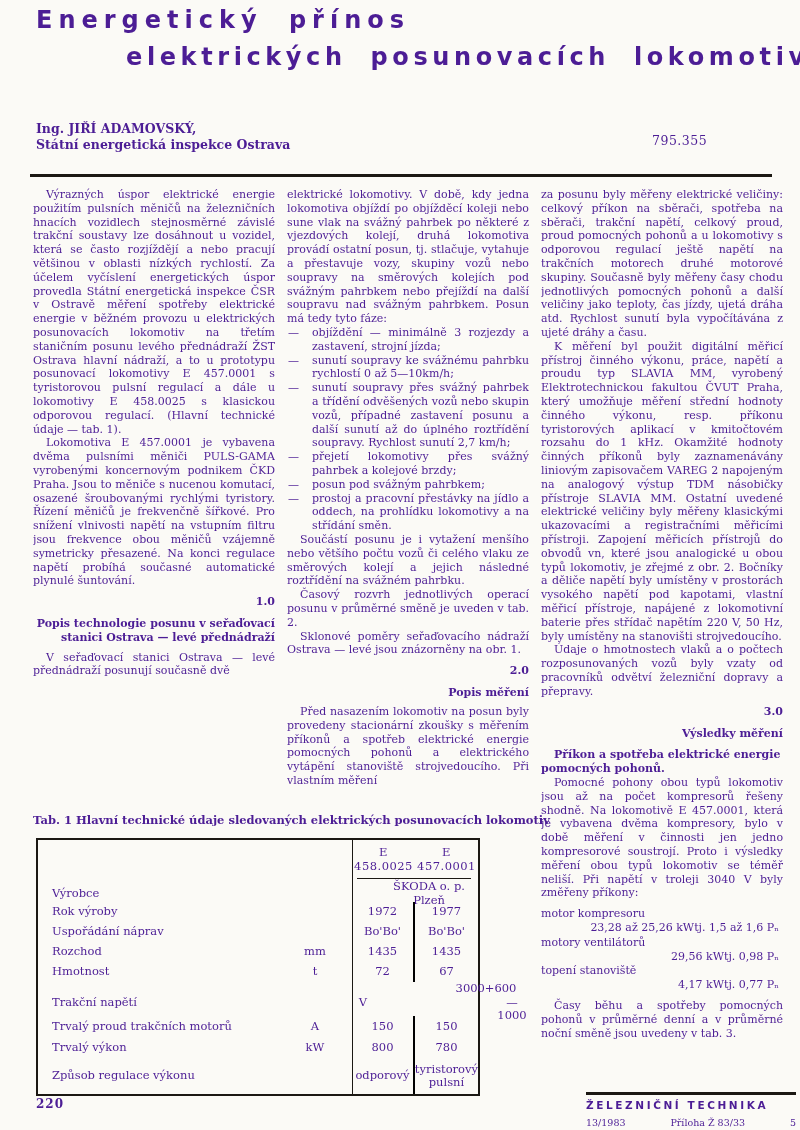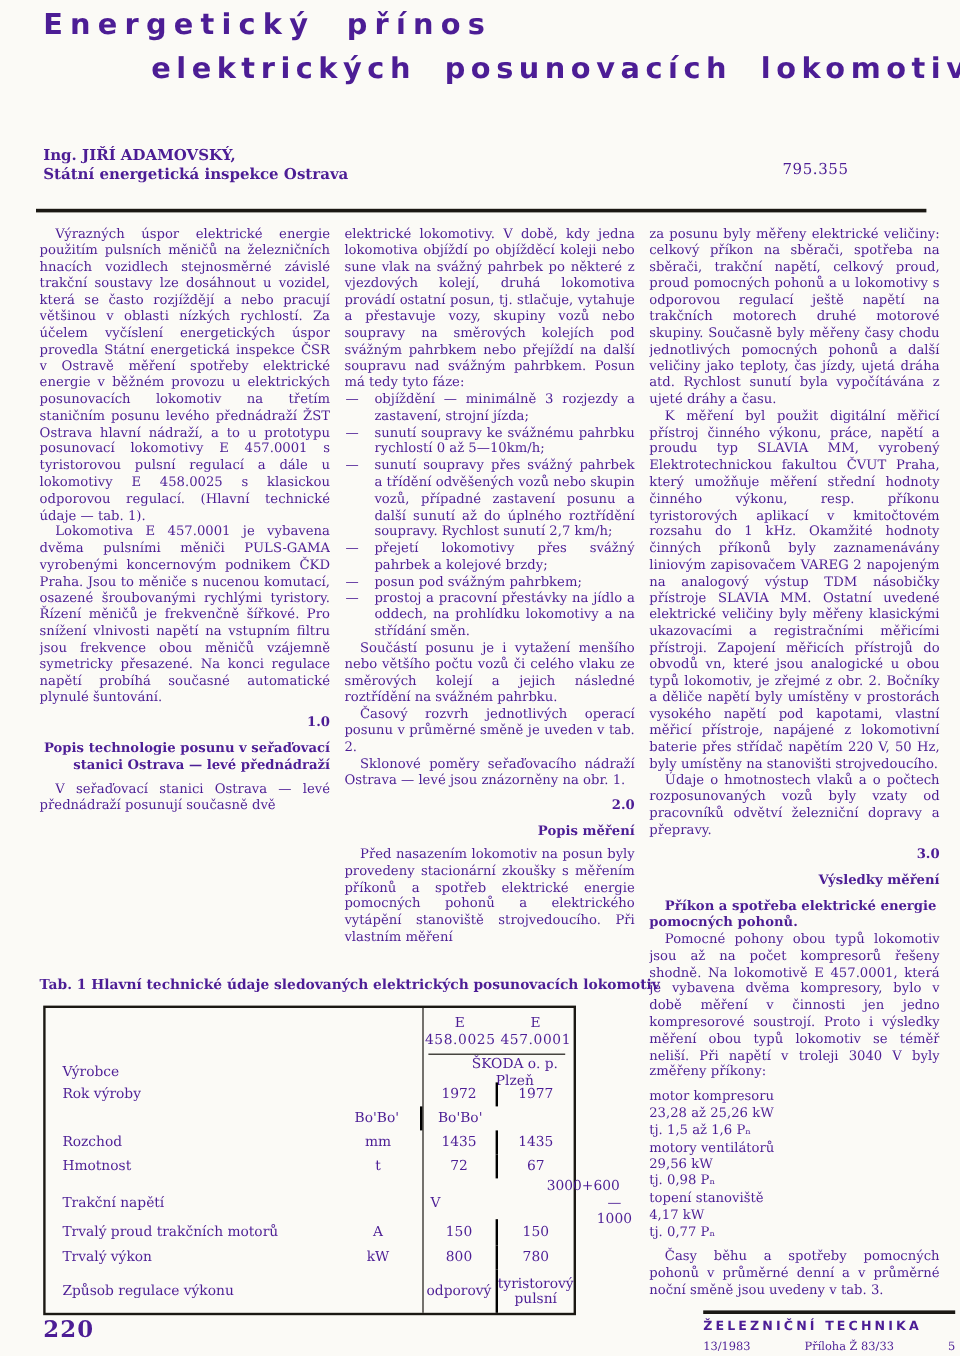--- a/index.html
+++ b/index.html
@@ -24,41 +24,41 @@
   .blk{margin:0;}
   .blk.p{text-indent:13px;}
   .blk.pc{text-indent:0;}
   .blk.hb{font-weight:bold;margin-top:7px;text-align:left;text-indent:13px;}
   .blk.h{font-weight:bold;display:flex;gap:7px;margin:7px 0 5px 0;text-align:right;line-height:14.5px;flex-direction:column;}
   .hnum{flex:0 0 auto;}
   .blk.li{position:relative;padding-left:25px;}
   .limark{position:absolute;left:1px;top:0;}
   .blk.kv{text-align:left;margin-top:1px;}
   .kvname{white-space:nowrap;}
-  .kvrow{display:flex;justify-content:flex-end;padding-right:4px;flex-direction:column;}
+  .kvrow{display:flex;justify-content:flex-end;padding-right:4px;}
 
   
   .tabcap{position:absolute;left:33px;top:813px;font-weight:bold;font-size:11.5px;white-space:nowrap;}
   .tabbox{position:absolute;left:36px;top:838px;width:444px;height:258px;
           border:2px solid #1b1813;font-size:11.5px;box-sizing:border-box;}
   .vline{position:absolute;top:0;bottom:0;left:314px;width:1px;background:#1b1813;}
   .thead{position:absolute;top:0;left:314px;right:0;height:38px;display:flex;align-items:center;}
   .thead span{flex:1;text-align:center;letter-spacing:.5px;}
   .hdrline{position:absolute;top:38px;left:319px;right:7px;height:1px;background:#1b1813;}
   .trows{position:absolute;top:40px;left:0;right:0;}
   .trow{display:grid;grid-template-columns:240px 74px 1fr 1fr;}
   .tcell{display:flex;align-items:center;justify-content:center;text-align:center;white-space:pre-line;line-height:13.5px;}
   .tlabel{justify-content:flex-start;text-align:left;padding-left:14px;}
   .tunit{justify-content:center;}
   .divided{border-right:2px solid #000000;}
   .tspan{grid-column:3/5;flex-direction:column;padding-left:28px;}
   .shift{transform:translateX(26px);}
 
   
-  .pageno{position:absolute;left:36px;top:1097px;font-size:19px;font-weight:bold;letter-spacing:1px;}
+  .pageno{position:absolute;left:36px;top:1097px;font-size:12px;font-weight:bold;letter-spacing:1px;}
   .journal{position:absolute;left:586px;top:1092px;width:210px;}
   .jline{height:3px;background:#1b1813;margin-bottom:4px;}
   .jname{font-family:"DejaVu Sans",sans-serif;font-weight:bold;font-size:10.5px;
          letter-spacing:2.6px;white-space:nowrap;}
   .jmeta{display:flex;justify-content:space-between;font-size:9.5px;margin-top:6px;}
 </style>
 </head>
 <body>
 
 <div class="page">
@@ -148,20 +148,21 @@
           <div class="tcell tunit"></div>
           <div class="tcell tspan">ŠKODA o. p. Plzeň</div>
         </div>
         <div class="trow" style="height: 20px;">
           <div class="tcell tlabel">Rok výroby</div>
           <div class="tcell tunit"></div>
           <div class="tcell tval divided">1972</div>
           <div class="tcell tval">1977</div>
         </div>
         <div class="trow" style="height: 20px;">
+          <div class="tcell tlabel">Uspořádání náprav</div>
           <div class="tcell tunit"></div>
           <div class="tcell tval divided">Bo'Bo'</div>
           <div class="tcell tval">Bo'Bo'</div>
         </div>
         <div class="trow" style="height: 20px;">
           <div class="tcell tlabel">Rozchod</div>
           <div class="tcell tunit">mm</div>
           <div class="tcell tval divided">1435</div>
           <div class="tcell tval">1435</div>
         </div>

